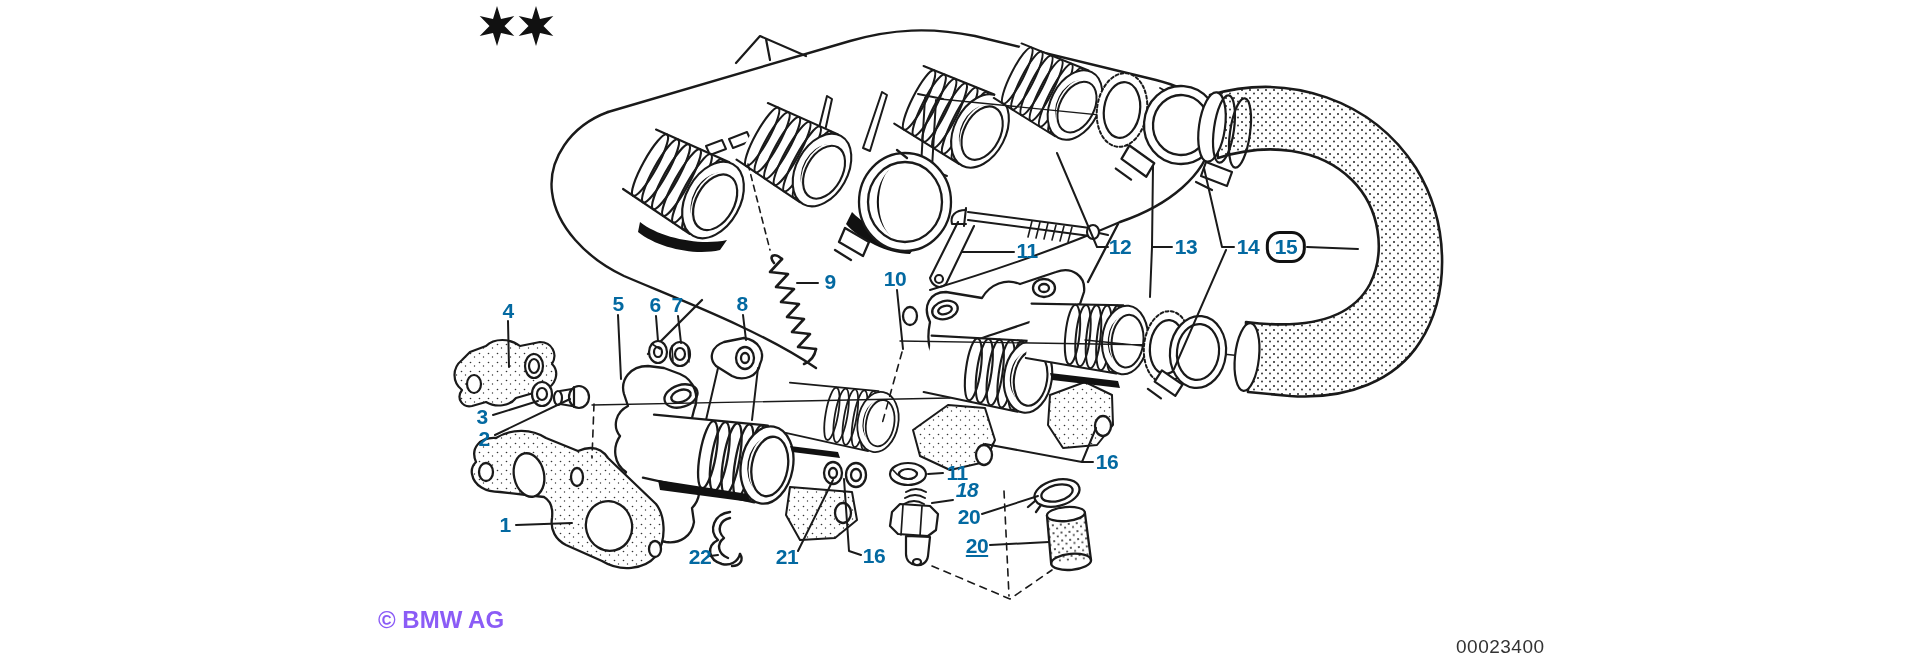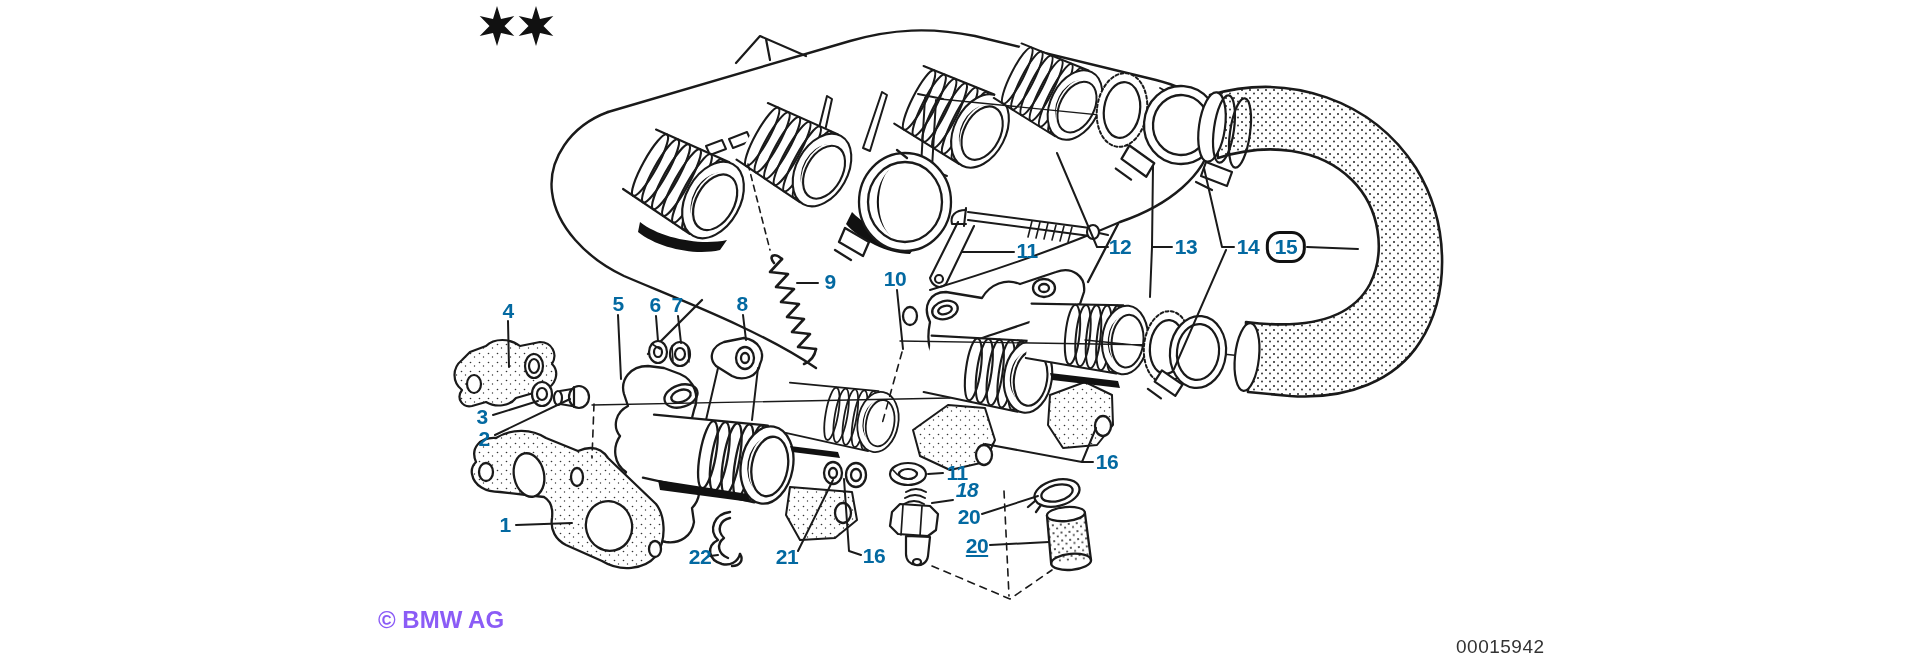--- a/index.html
+++ b/index.html
@@ -396,15 +396,15 @@
       <div class="callout" style="left: 957px; top: 473px;">11</div>
       <div class="callout" style="left: 967px; top: 490px; font-style: italic;">18</div>
       <div class="callout" style="left: 969px; top: 517px;">20</div>
       <div class="callout" style="left: 977px; top: 546px; text-decoration: underline;">20</div>
       <div class="callout" style="left: 787px; top: 557px;">21</div>
       <div class="callout" style="left: 874px; top: 556px;">16</div>
       <div class="callout" style="left: 700px; top: 557px;">22</div>
     </div>
 
 <div class="copyright">© BMW AG</div>
-<div class="docnum">00015942</div>
+<div class="docnum">00023400</div>
 
 </div>
 
 </body></html>

